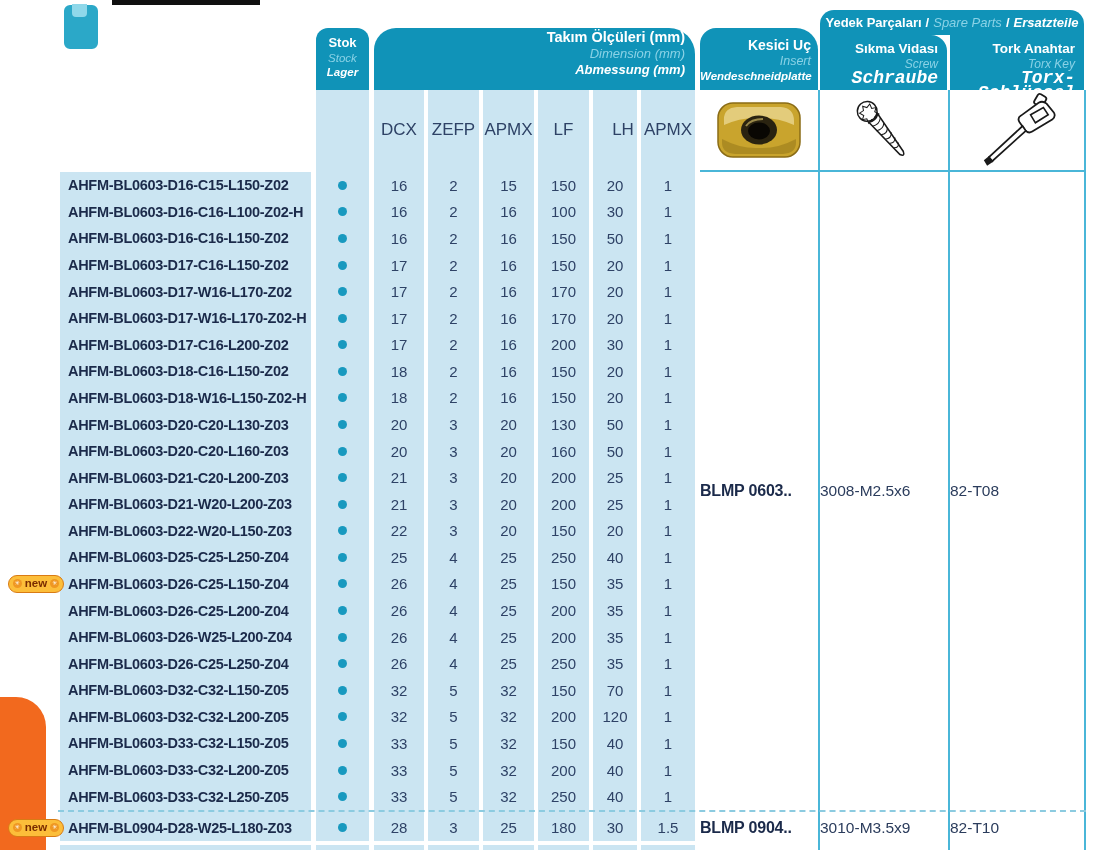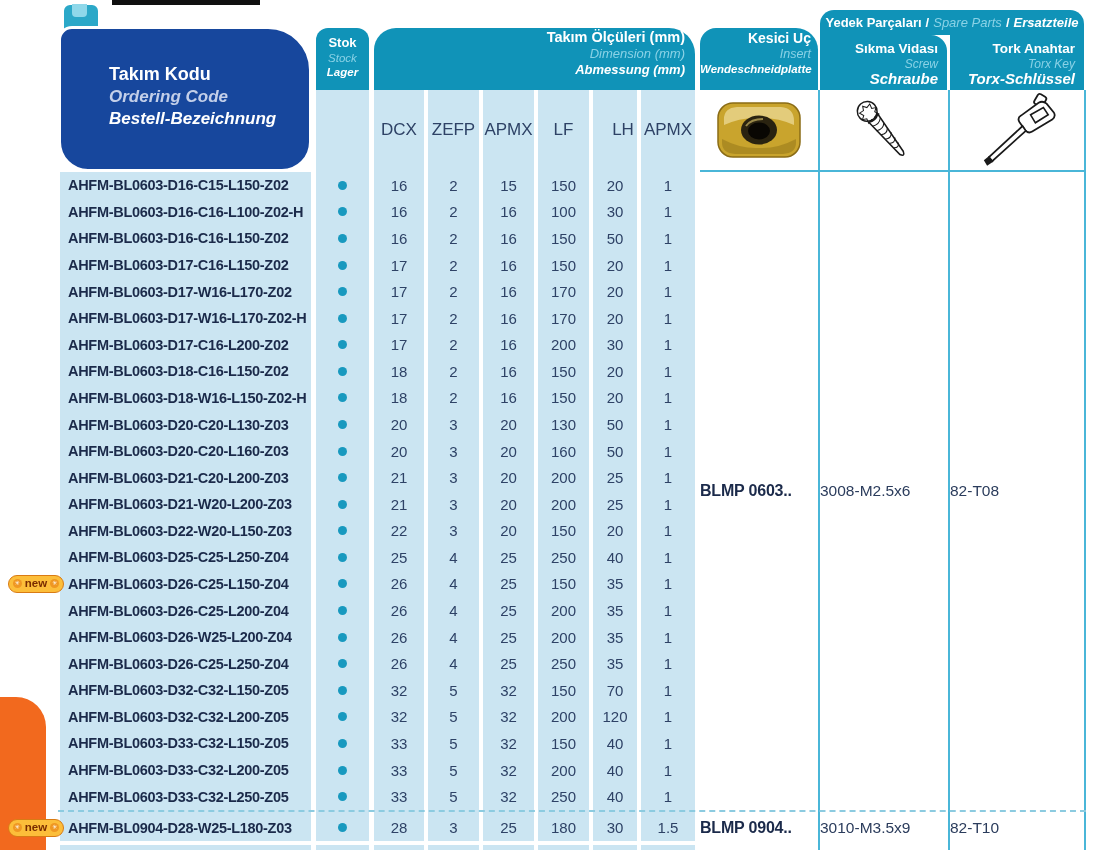--- a/index.html
+++ b/index.html
@@ -38,34 +38,34 @@
            text-align:center;padding-top:7px;box-sizing:border-box;}
   .stok-hd .h-tr{font-size:13px;line-height:16px;}
   .stok-hd .h-en{font-size:11.5px;line-height:14px;}
   .stok-hd .h-de{font-size:11.5px;line-height:14px;}
   .dim-hd{left:374px;top:28px;width:321px;height:62px;border-radius:22px 26px 0 0;
           text-align:right;padding:0 10px 0 0;box-sizing:border-box;}
   .dim-hd .h-tr{font-size:14.5px;line-height:18px;}
   .dim-hd .h-en{font-size:13px;line-height:16px;}
   .dim-hd .h-de{font-size:13px;line-height:16px;}
   .ins-hd{left:700px;top:28px;width:118px;height:62px;border-radius:16px 22px 0 0;
-          text-align:right;padding:2px 7px 0 0;box-sizing:border-box;}
+          text-align:right;padding:9px 7px 0 0;box-sizing:border-box;}
   .ins-hd .h-tr{font-size:14px;line-height:17px;}
   .ins-hd .h-en{font-size:12.5px;line-height:15px;}
   .ins-hd .h-de{font-size:11.5px;line-height:15px;}
   .yedek-band{left:820px;top:10px;width:264px;height:25px;border-radius:14px 14px 0 0;
               text-align:center;line-height:25px;font-size:13px;}
   .yedek-band .h-sep{color:#fff;font-weight:bold;margin:0 4px;}
   .screw-hd{left:820px;top:35px;width:127px;height:55px;border-radius:0 16px 0 0;
             text-align:right;padding:5px 9px 0 9px;box-sizing:border-box;}
   .torx-hd{left:950px;top:35px;width:134px;height:55px;
            text-align:right;padding:5px 9px 0 0;box-sizing:border-box;}
   .screw-hd .h-tr,.torx-hd .h-tr{font-size:13.5px;line-height:17px;}
   .screw-hd .h-en,.torx-hd .h-en{font-size:12px;line-height:14px;}
-  .screw-hd .h-de,.torx-hd .h-de{font-size:15px;line-height:15px;}
+  .screw-hd .h-de,.torx-hd .h-de{font-size:18px;line-height:15px;font-family:Liberation Mono, monospace;}
   
   .colblock{background:var(--lightblue);}
   .sublabel{position:absolute;top:90px;height:80px;line-height:80px;text-align:center;
             font-size:17px;color:var(--numnavy);}
   
   .vline{width:2px;top:90px;height:760px;background:var(--tealline);}
   .hline{left:700px;top:170px;width:386px;height:2px;background:var(--tealline);}
   .dashline{left:58px;top:810px;width:1028px;height:0;border-top:2px dashed #8ccbe0;z-index:4;}
   
   .row{position:absolute;left:0;width:1112px;z-index:3;}
@@ -94,25 +94,20 @@
 </head>
 <body>
 
 <div class="page">
 
   <div class="abs black-line"></div>
   <div class="abs clip">
     <div class="clip-notch"></div>
   </div>
 
-  <div class="abs dark-box">
-    <div class="l1">Takım Kodu</div>
-    <div class="l2">Ordering Code</div>
-    <div class="l3">Bestell-Bezeichnung</div>
-  </div>
 
   <div class="abs teal-box stok-hd">
     <div class="h-tr">Stok</div>
     <div class="h-en">Stock</div>
     <div class="h-de">Lager</div>
   </div>
 
   <div class="abs teal-box dim-hd">
     <div class="h-tr">Takım Ölçüleri (mm)</div>
     <div class="h-en">Dimension (mm)</div>

